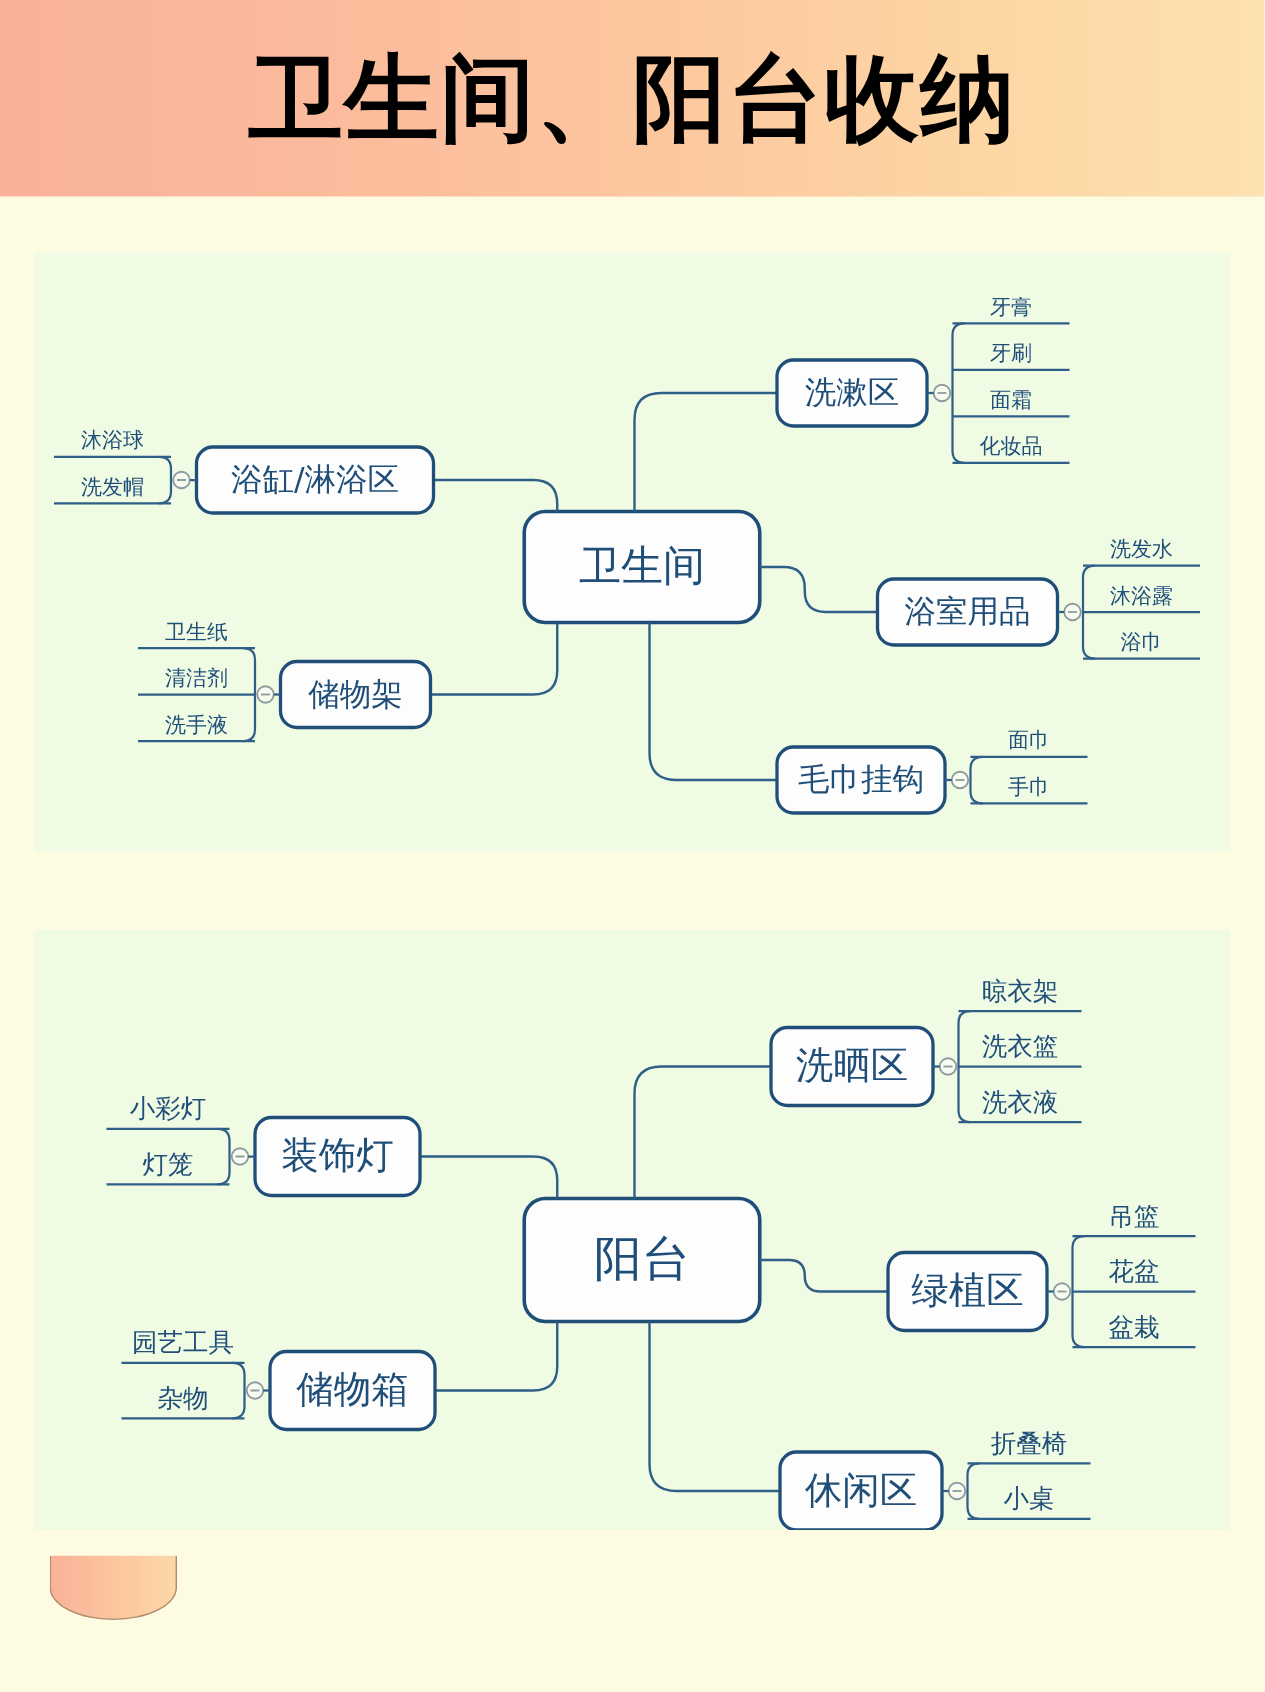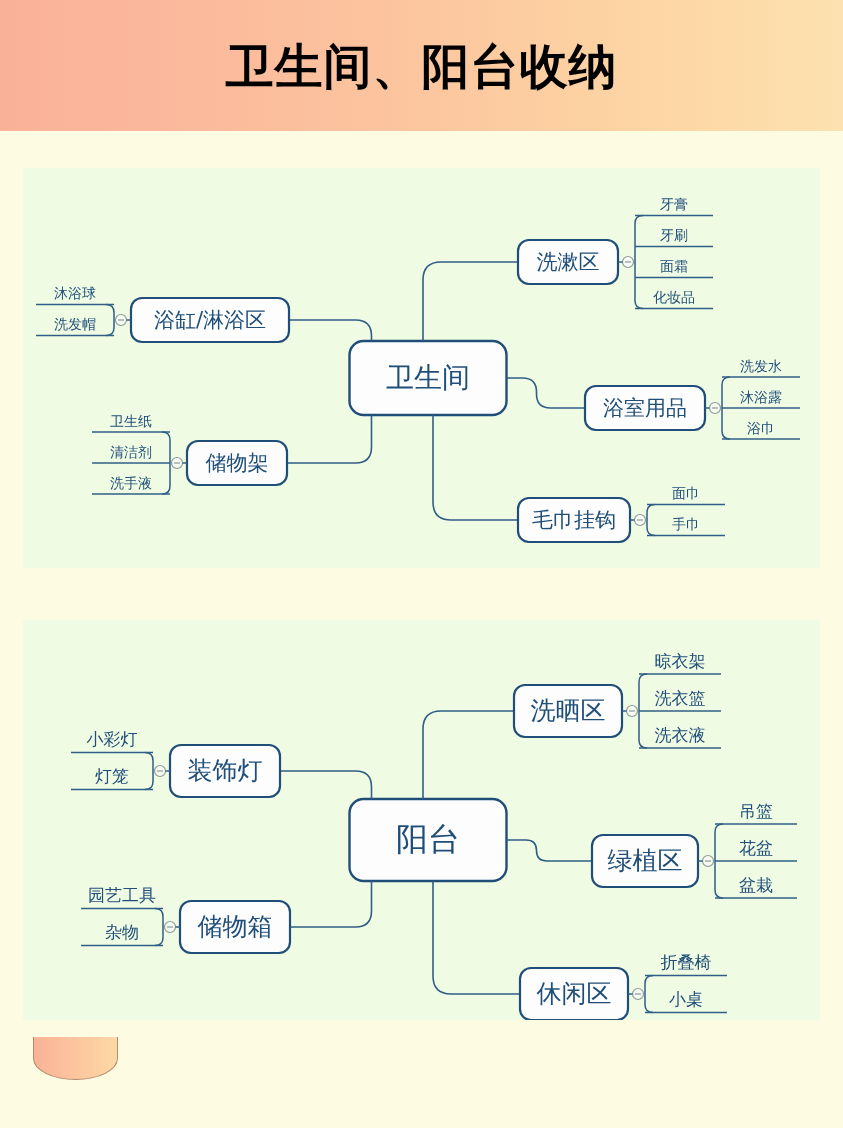--- a/index.html
+++ b/index.html
@@ -22,21 +22,21 @@
     left: 0; top: 0;
     width: 843px; height: 131px;
     background: linear-gradient(to right, #f9b298 0%, #fbb79b 18%, #fcc79f 52%, #fdd6a4 78%, #fde1b0 100%);
     display: flex;
     align-items: center;
     justify-content: center;
   }
   .header-title {
     font-family: "DejaVu Sans", "Liberation Sans", sans-serif;
     font-weight: bold;
-    font-size: 48px;
+    font-size: 63px;
     color: #000000;
     letter-spacing: 1px;
     line-height: 1;
     white-space: nowrap;
   }
   .panel {
     position: absolute;
     background: #f0fbe4;
   }
   #panel-bathroom { left: 23px; top: 168px; width: 797px; height: 400px; }

